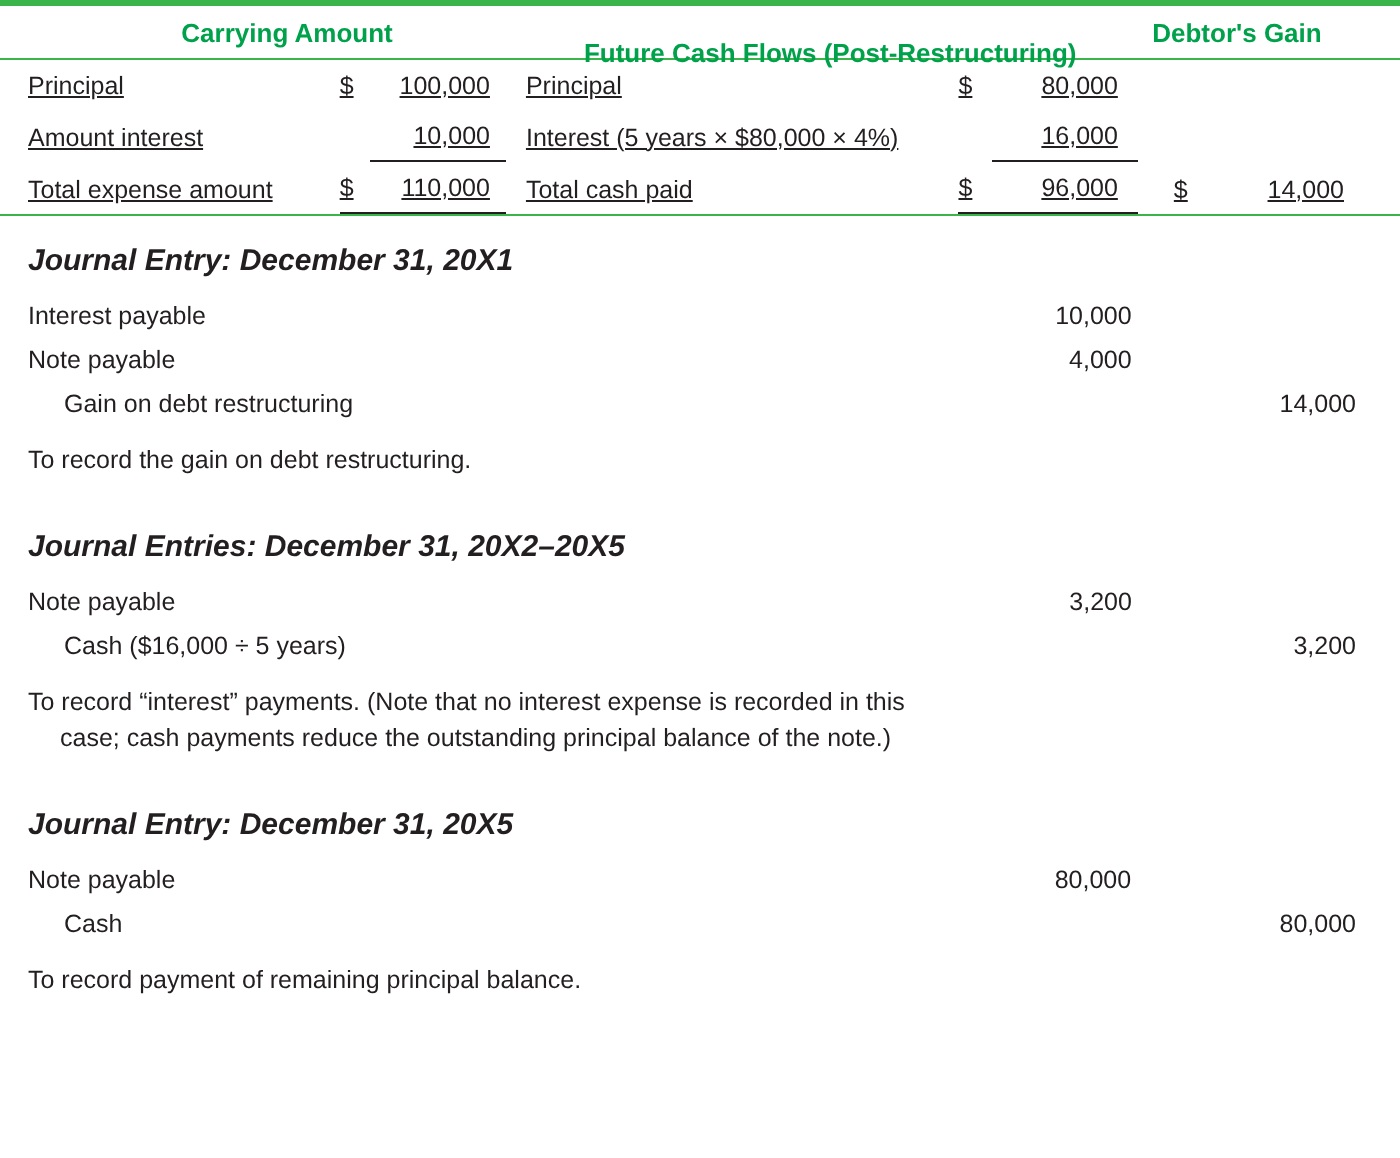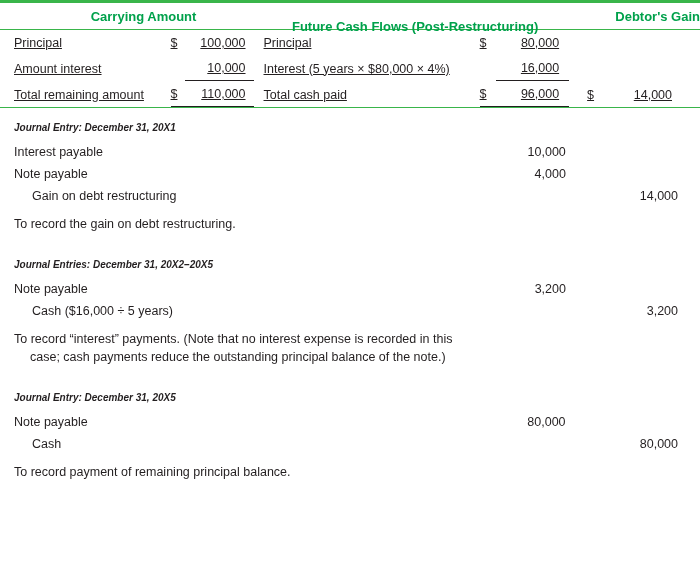--- a/index.html
+++ b/index.html
@@ -35,21 +35,21 @@
     display: flex;
     align-items: center;
     height: 26px;
     color: #00a14b;
     font-weight: bold;
     font-size: 13px;
     padding-left: 33px;
   }
   .headrow .h1 { width: 232px; text-align: center; }
   .headrow .h2 { width: 338px; text-align: center; margin-top: 20px; }
-  .headrow .h3 { width: 130px; text-align: right; }
+  .headrow .h3 { width: 130px; text-align: left; }
 
   .tbl {
     width: 700px;
     border-collapse: collapse;
     font-size: 12.5px;
   }
   .tbl td {
     padding: 6px 0 5px 0;
     vertical-align: bottom;
     white-space: nowrap;
@@ -69,21 +69,21 @@
     border-bottom: 1px solid #231f20;
     box-shadow: 0 3px 0 -2px #231f20;
   }
 
   .section {
     padding: 0 14px;
   }
   .je-title {
     font-style: italic;
     font-weight: bold;
-    font-size: 10px;
+    font-size: 15px;
     margin: 14px 0 8px 0;
   }
   .je {
     width: 672px;
     border-collapse: collapse;
     font-size: 12.5px;
     margin-left: 0;
   }
   .je td {
     padding: 4px 0;
@@ -135,21 +135,21 @@
         <td class="lbl-a">Amount interest</td>
         <td class="cur-a"></td>
         <td class="num-a ul-single">10,000</td>
         <td class="lbl-b">Interest (5 years × $80,000 × 4%)</td>
         <td class="cur-b"></td>
         <td class="num-b ul-single">16,000</td>
         <td class="cur-c"></td>
         <td class="num-c"></td>
       </tr>
       <tr>
-        <td class="lbl-a">Total remaining amount</td>
+        <td class="lbl-a">Total expense amount</td>
         <td class="cur-a dbl">$</td>
         <td class="num-a dbl">110,000</td>
         <td class="lbl-b">Total cash paid</td>
         <td class="cur-b dbl">$</td>
         <td class="num-b dbl">96,000</td>
         <td class="cur-c">$</td>
         <td class="num-c">14,000</td>
       </tr>
     </tbody>
   </table>

